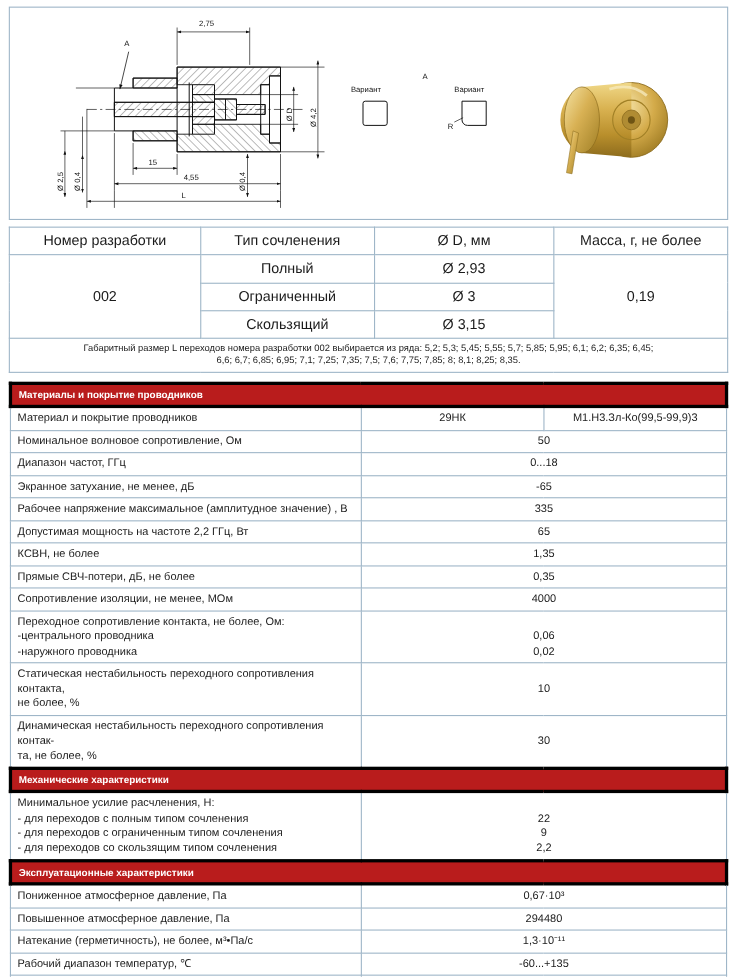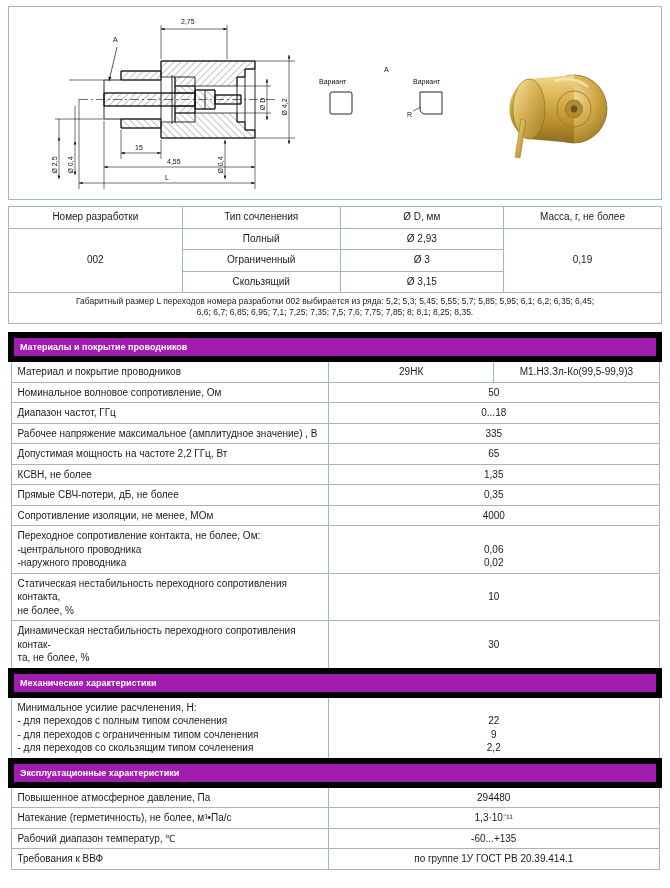--- a/index.html
+++ b/index.html
@@ -40,21 +40,21 @@
   }
   .tbl-top {
     margin-top: 6px;
     border: 1px solid #9fb6c8;
   }
   .tbl-top td, .tbl-top th {
     border: 1px solid #9fb6c8;
     padding: 4px 20px;
     text-align: center;
     vertical-align: middle;
-    font-size: 10px;
+    font-size: 13px;
     font-weight: normal;
     line-height: 1.25;
   }
   .tbl-top .note {
     font-size: 8.5px;
     padding: 3px 10px 4px 10px;
     line-height: 1.35;
     margin-left: 16px;
   }
 
@@ -66,25 +66,25 @@
     border: 1px solid #9fb6c8;
     padding: 3px 6px;
     font-size: 10px;
     vertical-align: middle;
     line-height: 1.35;
   }
   .tbl-spec td.val {
     text-align: center;
   }
   .section-row td {
-    background: #a21caf;
+    background: #b91c1c;
     color: #ffffff;
     font-weight: bold;
     padding: 3px 6px;
-    border: 6px solid #000000;
+    border: 3px solid #000000;
     font-size: 9px;
   }
   .multiline { white-space: pre-line; }
 
   
   .dim { font-family: "Liberation Sans", sans-serif; font-size: 7px; fill: #111; }
   .dimv { font-family: "Liberation Sans", sans-serif; font-size: 7px; fill: #111; }
 </style>
 </head>
 <body>
@@ -295,20 +295,24 @@
 
       <tr>
         <td>Номинальное волновое сопротивление, Ом</td>
         <td class="val" colspan="2">50</td>
       </tr>
       <tr>
         <td>Диапазон частот, ГГц</td>
         <td class="val" colspan="2">0...18</td>
       </tr>
       <tr>
+        <td>Экранное затухание, не менее, дБ</td>
+        <td class="val" colspan="2">-65</td>
+      </tr>
+      <tr>
         <td>Рабочее напряжение максимальное (амплитудное значение) , В</td>
         <td class="val" colspan="2">335</td>
       </tr>
       <tr>
         <td>Допустимая мощность на частоте 2,2 ГГц, Вт</td>
         <td class="val" colspan="2">65</td>
       </tr>
       <tr>
         <td>КСВН, не более</td>
         <td class="val" colspan="2">1,35</td>
@@ -351,20 +355,24 @@
         <td class="val multiline" colspan="2">
 22
 9
 2,2</td>
       </tr>
 
       <tr class="section-row">
         <td colspan="3">Эксплуатационные характеристики</td>
       </tr>
       <tr>
+        <td>Пониженное атмосферное давление, Па</td>
+        <td class="val" colspan="2">0,67·10³</td>
+      </tr>
+      <tr>
         <td>Повышенное атмосферное давление, Па</td>
         <td class="val" colspan="2">294480</td>
       </tr>
       <tr>
         <td>Натекание (герметичность), не более, м³•Па/с</td>
         <td class="val" colspan="2">1,3·10⁻¹¹</td>
       </tr>
       <tr>
         <td>Рабочий диапазон температур, ℃</td>
         <td class="val" colspan="2">-60...+135</td>

